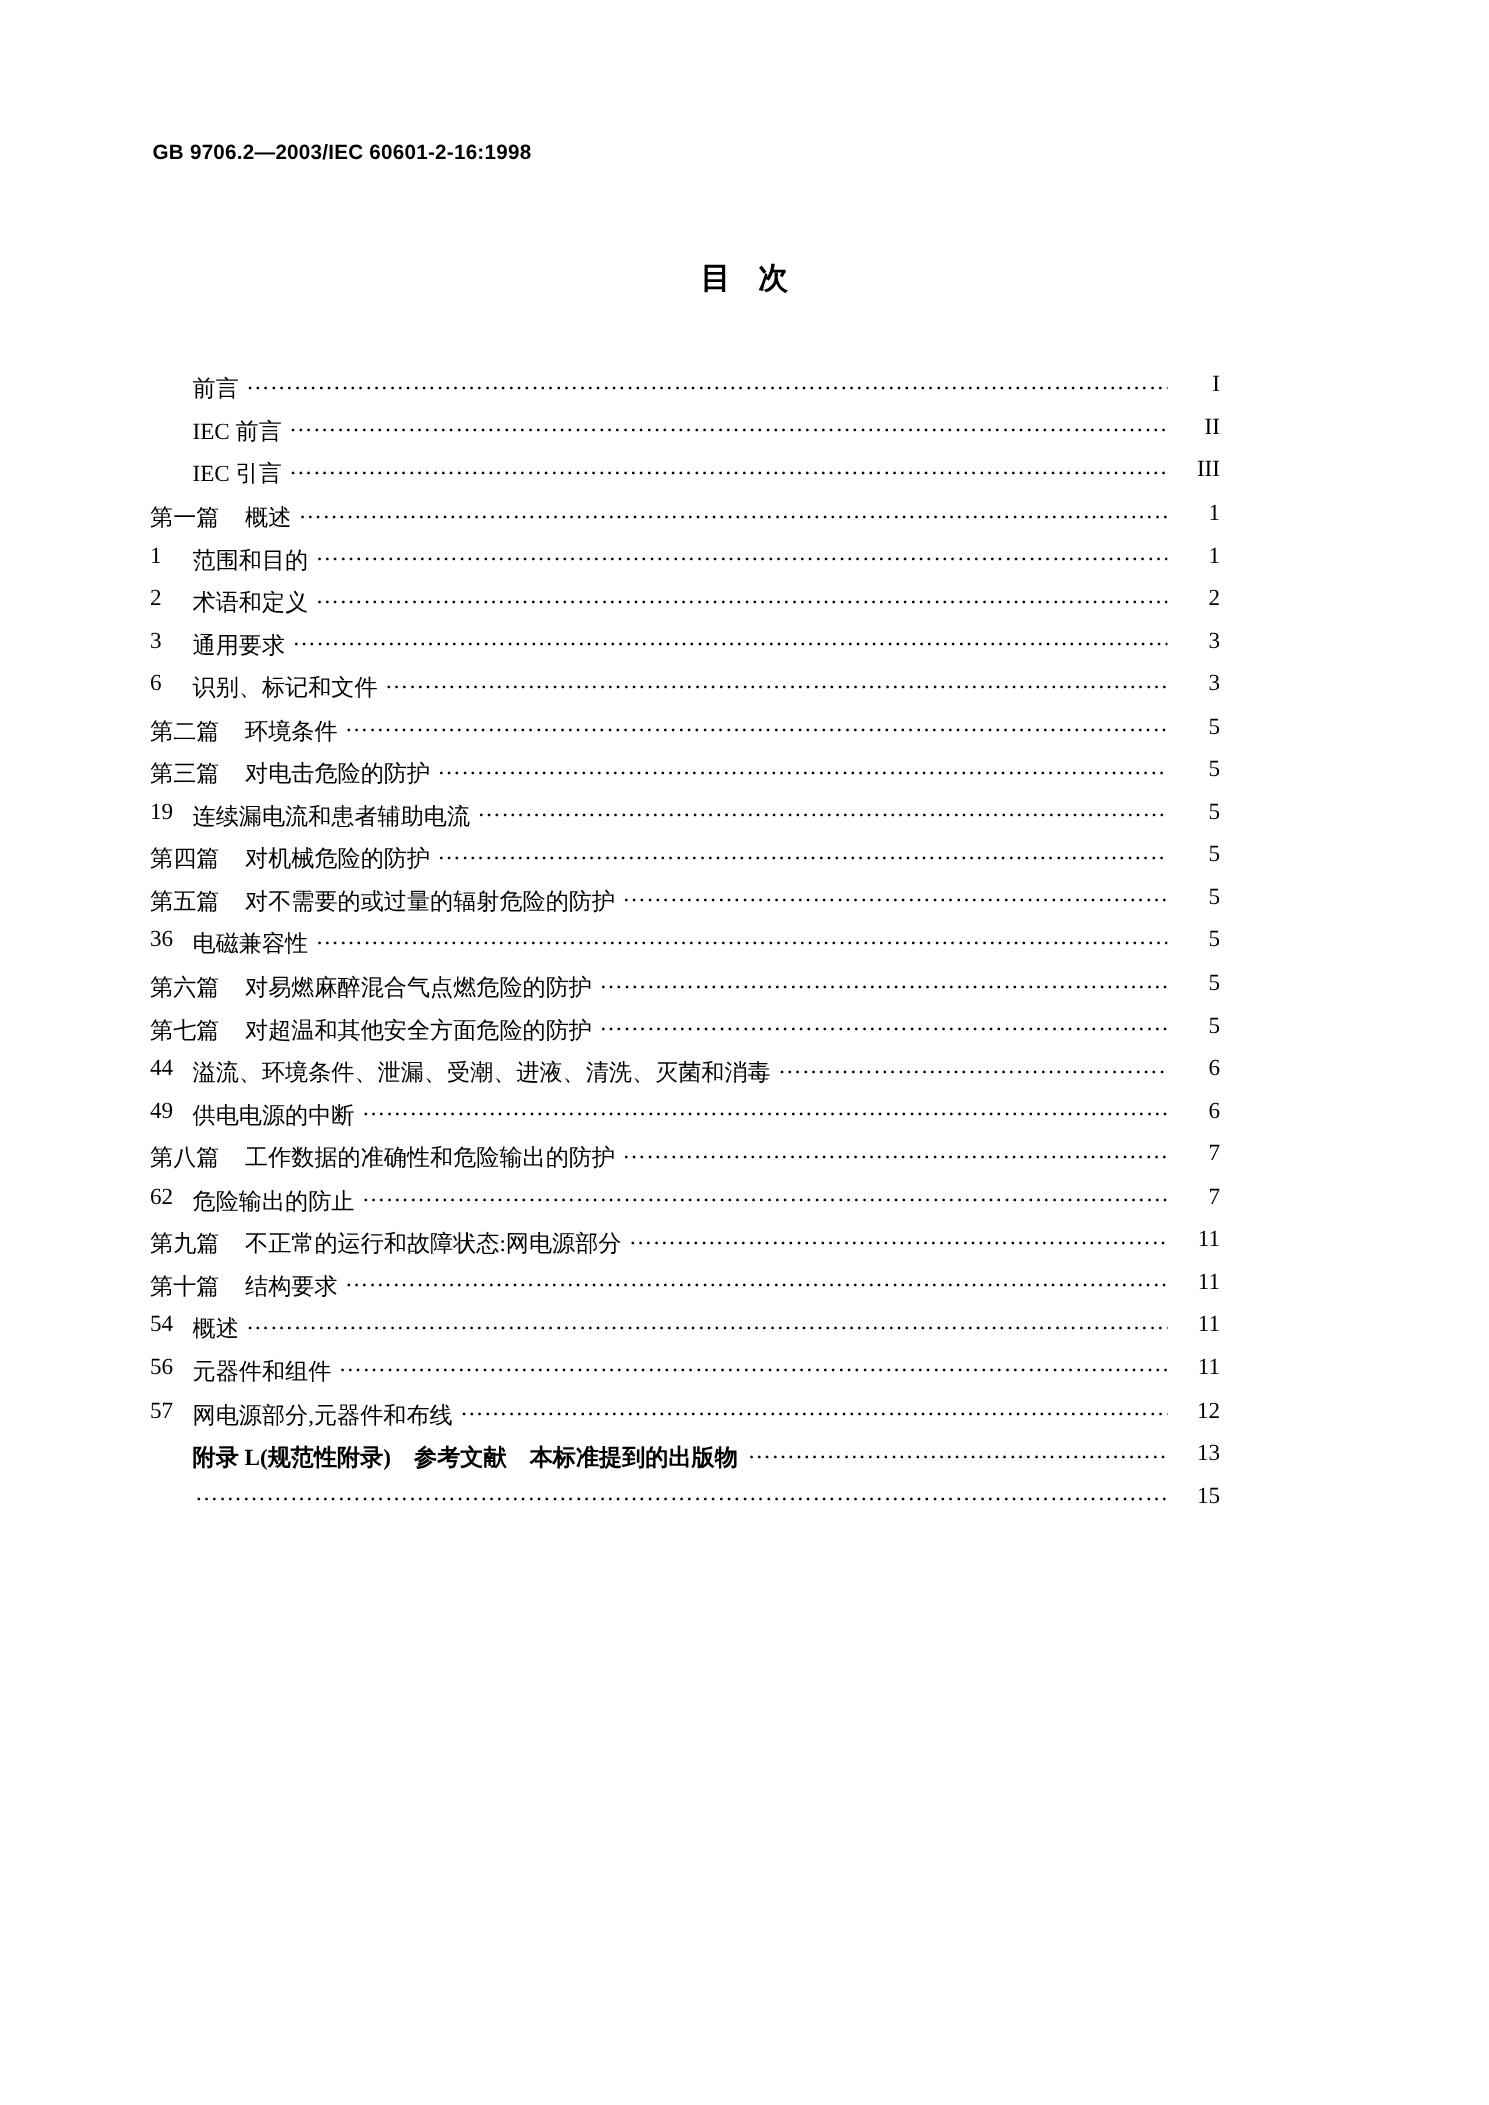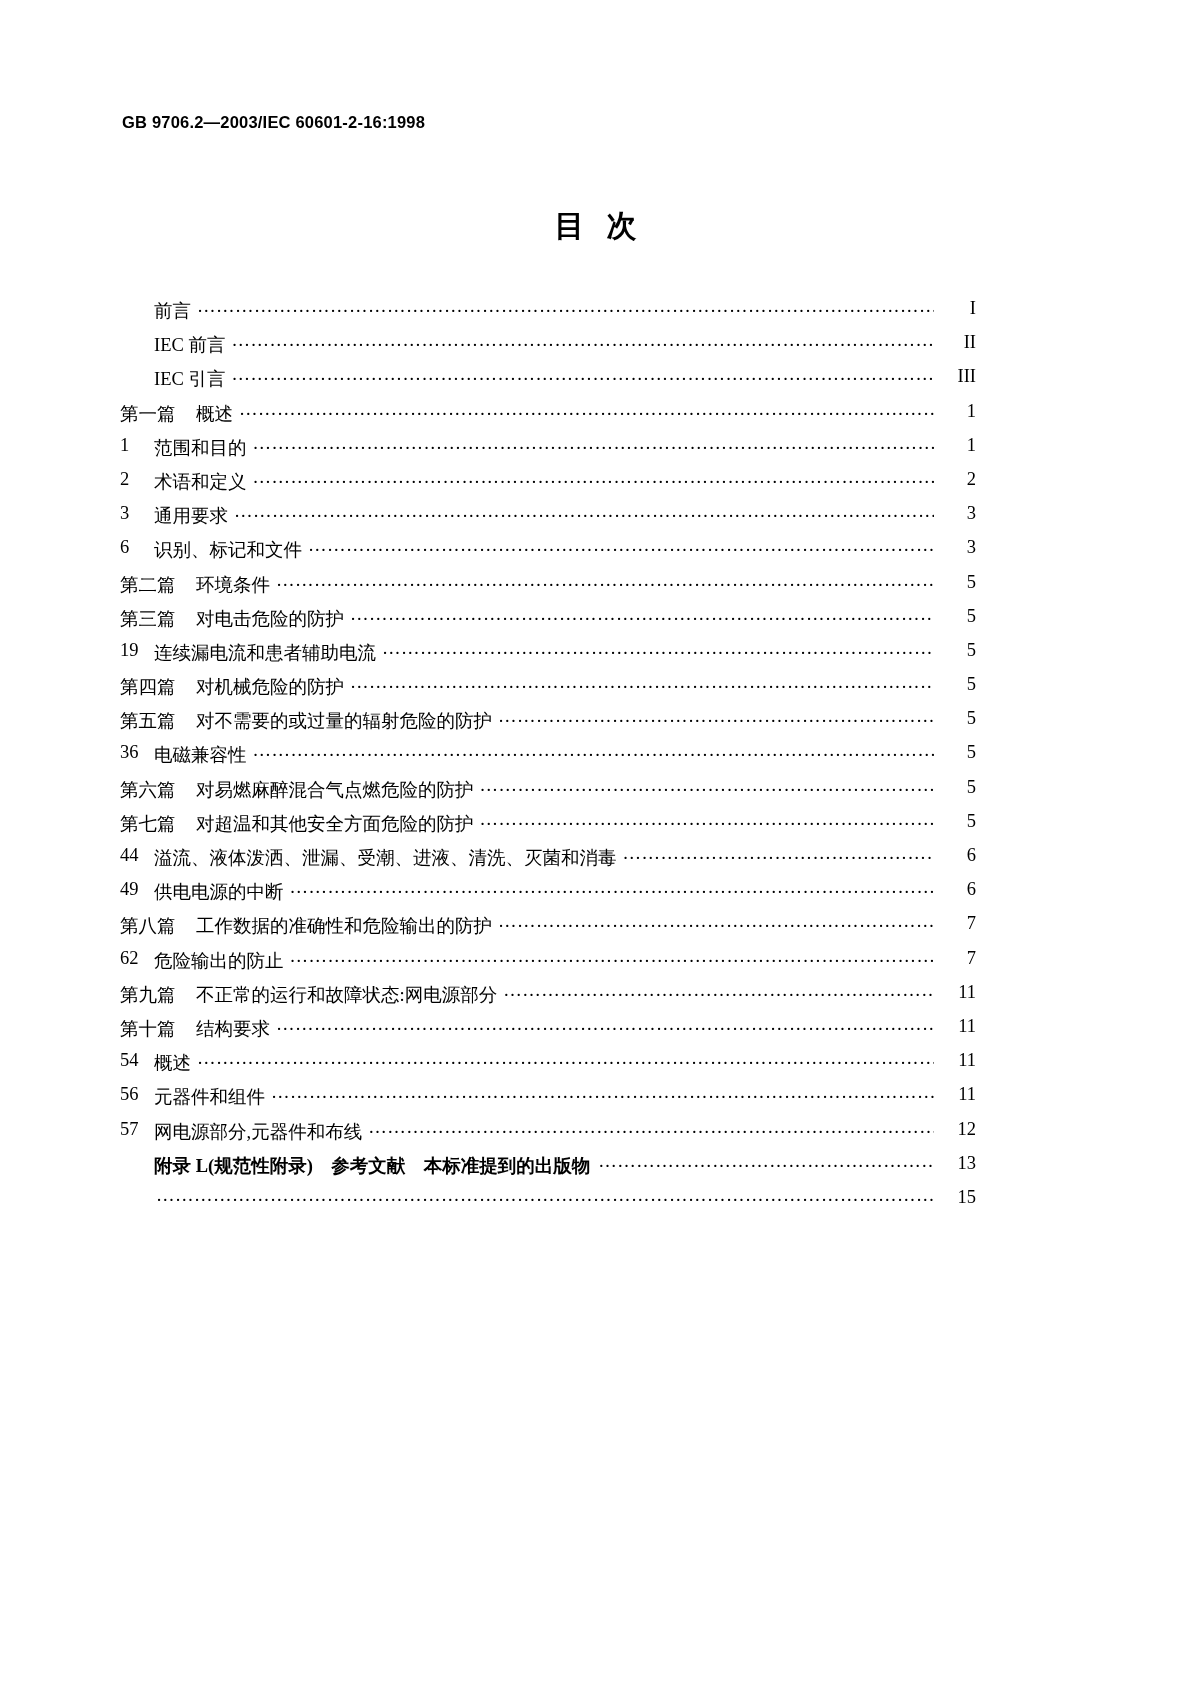--- a/index.html
+++ b/index.html
@@ -31,21 +31,21 @@
     letter-spacing: 0.2px;
     white-space: nowrap;
   }
   .doc-title {
     position: absolute;
     left: 0;
     top: 206px;
     width: 1191px;
     text-align: center;
     font-family: "Liberation Sans", "DejaVu Sans", sans-serif;
-    font-size: 30px;
+    font-size: 24px;
     font-weight: bold;
     letter-spacing: 22px;
     text-indent: 22px;
   }
   .toc {
     position: absolute;
     left: 120px;
     top: 298px;
     width: 856px;
   }
@@ -193,21 +193,21 @@
         <span class="page-no">5</span>
       </div>
       <div class="toc-row">
         <span class="toc-num wide">第七篇</span>
         <span class="toc-label">对超温和其他安全方面危险的防护</span>
         <span class="leader">……………………………………………………………………………………………………………………………………………………………………………………………………………………………………………………………………………………………………………………………………………………………………………………………………………………………………………………………………………………………………………………………………………………</span>
         <span class="page-no">5</span>
       </div>
       <div class="toc-row">
         <span class="toc-num">44</span>
-        <span class="toc-label">溢流、液体泼洒、泄漏、受潮、进液、清洗、灭菌和消毒</span>
+        <span class="toc-label">溢流、环境条件、泄漏、受潮、进液、清洗、灭菌和消毒</span>
         <span class="leader">……………………………………………………………………………………………………………………………………………………………………………………………………………………………………………………………………………………………………………………………………………………………………………………………………………………………………………………………………………………………………………………………………………………</span>
         <span class="page-no">6</span>
       </div>
       <div class="toc-row">
         <span class="toc-num">49</span>
         <span class="toc-label">供电电源的中断</span>
         <span class="leader">……………………………………………………………………………………………………………………………………………………………………………………………………………………………………………………………………………………………………………………………………………………………………………………………………………………………………………………………………………………………………………………………………………………</span>
         <span class="page-no">6</span>
       </div>
       <div class="toc-row">

